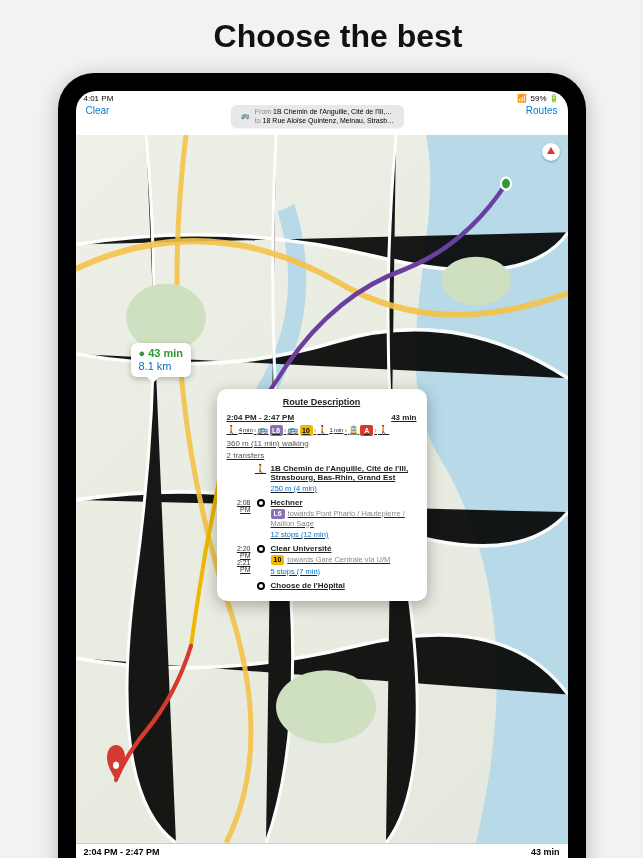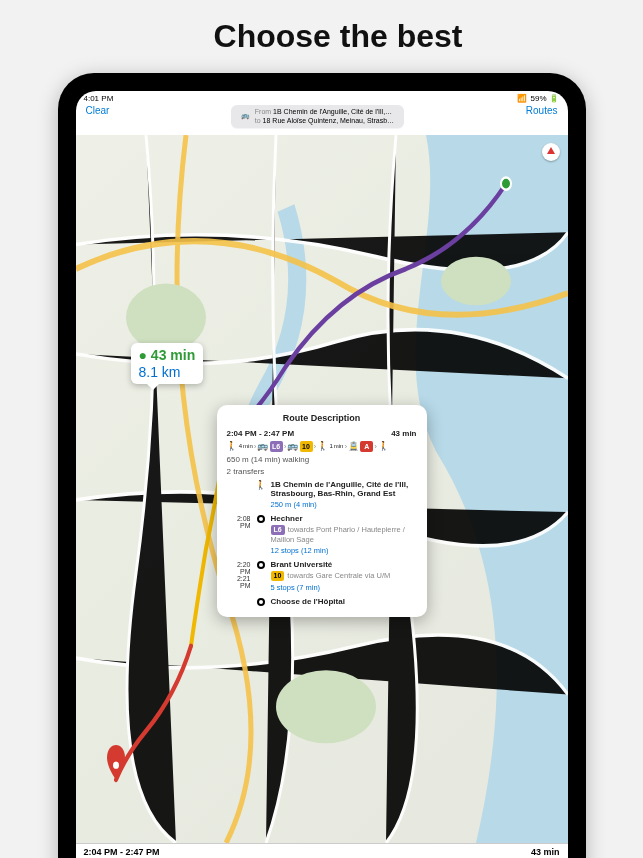--- a/index.html
+++ b/index.html
@@ -14,26 +14,26 @@
   .navhead { position: absolute; top: 14px; left: 0; right: 0; height: 30px; display: flex; justify-content: space-between; align-items: flex-start; padding: 0 10px; font-size: 10px; z-index: 30; }
   .navhead .btn { color: #007cd6; }
   .dest-pill { background: #e8e8eb; border-radius: 6px; padding: 3px 10px; font-size: 7px; line-height: 1.25; text-align: left; display: flex; gap: 5px; align-items: center; max-width: 250px; box-shadow: 0 1px 1px rgba(0,0,0,.05); }
   .dest-pill .lines { display: flex; flex-direction: column; }
   .dest-pill .lbl { color: #888; display: inline; }
   
   .map { position: absolute; inset: 44px 0 48px 0; background: linear-gradient(135deg,#eef0e7 0%, #e9ece1 45%, #e6e8df 100%); overflow: hidden; }
   .map svg { position: absolute; inset: 0; width: 100%; height: 100%; }
   .compass { position: absolute; top: 8px; right: 8px; width: 18px; height: 18px; border-radius: 50%; background: #fff; box-shadow: 0 1px 2px rgba(0,0,0,.3); display: flex; align-items: center; justify-content: center; }
   .compass::after { content: ""; border-left: 4px solid transparent; border-right: 4px solid transparent; border-bottom: 7px solid #d33; transform: translateY(-1px); }
-  .route-tip { position: absolute; left: 55px; top: 208px; background: #fff; border-radius: 6px; padding: 4px 8px; font-size: 14px; line-height: 1.2; box-shadow: 0 2px 6px rgba(0,0,0,.25); z-index: 10; }
+  .route-tip { position: absolute; left: 55px; top: 208px; background: #fff; border-radius: 6px; padding: 4px 8px; font-size: 11px; line-height: 1.2; box-shadow: 0 2px 6px rgba(0,0,0,.25); z-index: 10; }
   .route-tip .dur { color: #2e9b36; font-weight: 600; }
   .route-tip .dist { color: #0070d0; }
   .route-tip::after { content:""; position:absolute; left: 16px; bottom: -6px; border-left:6px solid transparent; border-right:6px solid transparent; border-top:6px solid #fff; }
   
-  .card { position: absolute; left: 50%; top: 270px; transform: translateX(-50%); width: 210px; max-height: 320px; background: #fff; border-radius: 10px; box-shadow: 0 4px 16px rgba(0,0,0,.3); padding: 8px 10px 6px; font-size: 8px; color: #222; z-index: 20; overflow: hidden; }
+  .card { position: absolute; left: 50%; top: 254px; transform: translateX(-50%); width: 210px; max-height: 320px; background: #fff; border-radius: 10px; box-shadow: 0 4px 16px rgba(0,0,0,.3); padding: 8px 10px 6px; font-size: 8px; color: #222; z-index: 20; overflow: hidden; text-decoration: underline; }
   .card h4 { font-size: 9px; font-weight: 600; text-align: center; margin-bottom: 6px; }
   .card .row1 { display: flex; justify-content: space-between; font-weight: 600; margin-bottom: 3px; }
   .segchain { display: flex; align-items: center; gap: 1px; flex-wrap: wrap; margin-bottom: 3px; }
   .seg { display: flex; align-items: center; gap: 1px; font-size: 7px; }
   .badge { display: inline-flex; align-items: center; justify-content: center; min-width: 13px; height: 11px; border-radius: 2px; font-size: 7px; font-weight: 700; color: #fff; padding: 0 2px; }
   .badge.l6 { background: #8c6fb6; }
   .badge.l10 { background: #f0b800; color: #000; }
   .badge.la { background: #d43a2f; }
   .meta { color: #555; margin-bottom: 3px; }
   .steplist { margin-top: 4px; }
@@ -163,21 +163,21 @@
           <span class="chev">›</span>
           <span class="seg">
               <span class="tram-ico"></span>
               <span class="badge la">A</span>
             </span>
           <span class="chev">›</span>
           <span class="seg">
               <span class="walk-ico"></span>
             </span>
         </div>
-        <div class="meta">650 m (14 min) walking</div>
+        <div class="meta">360 m (11 min) walking</div>
         <div class="meta">2 transfers</div>
 
         <div class="steplist">
           <div class="step">
             <div class="time"></div>
             <div class="node">
                 <span class="ico walk-ico"></span>
               </div>
             <div class="body">
               <div class="title">1B Chemin de l'Anguille, Cité de l'Ill, Strasbourg, Bas-Rhin, Grand Est</div>
@@ -195,21 +195,21 @@
               <div class="link">12 stops (12 min)</div>
             </div>
           </div>
           <div class="step">
             <div class="time" style="white-space:pre-line">2:20 PM
 2:21 PM</div>
             <div class="node">
                 <span class="dot"></span>
               </div>
             <div class="body">
-              <div class="title">Brant Université</div>
+              <div class="title">Clear Université</div>
               <div class="line"><span class="linebar l10">10</span><span style="color:#888">towards Gare Centrale via U/M</span></div>
               <div class="link">5 stops (7 min)</div>
             </div>
           </div>
           <div class="step">
             <div class="time"></div>
             <div class="node">
                 <span class="dot"></span>
               </div>
             <div class="body">

